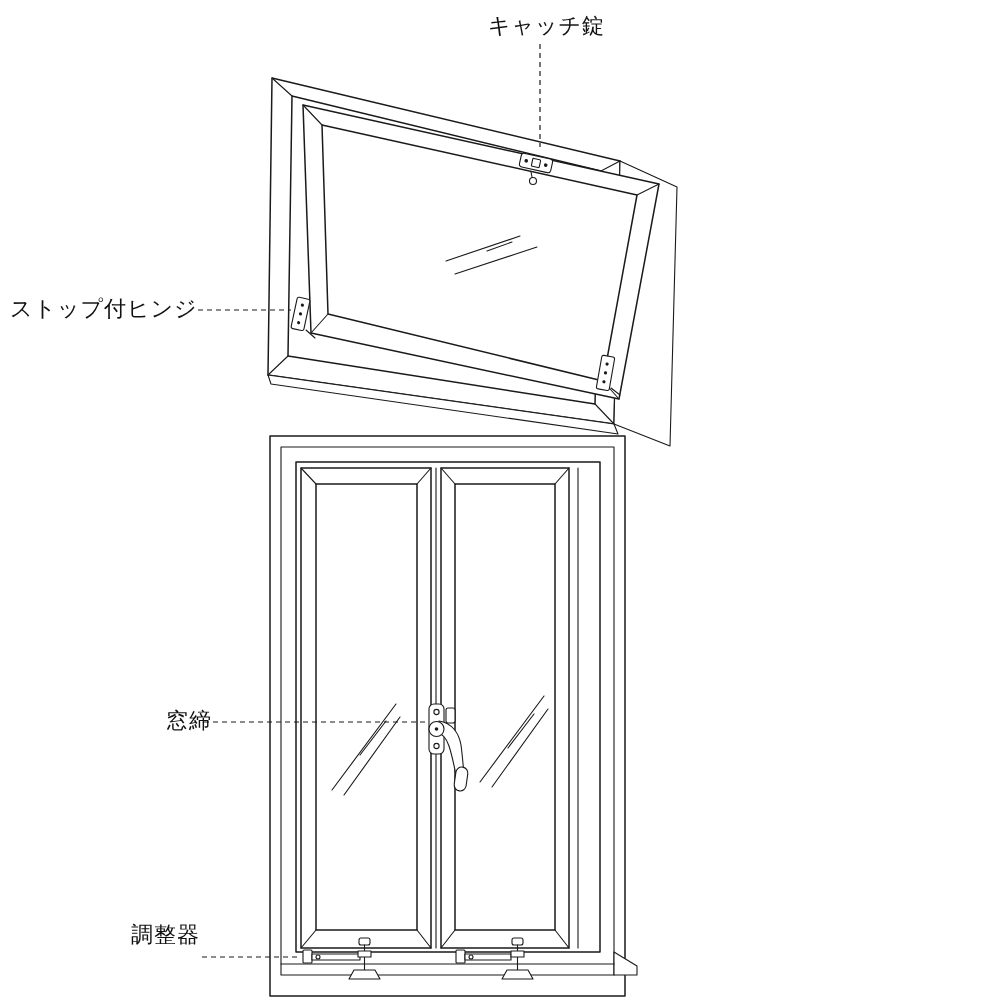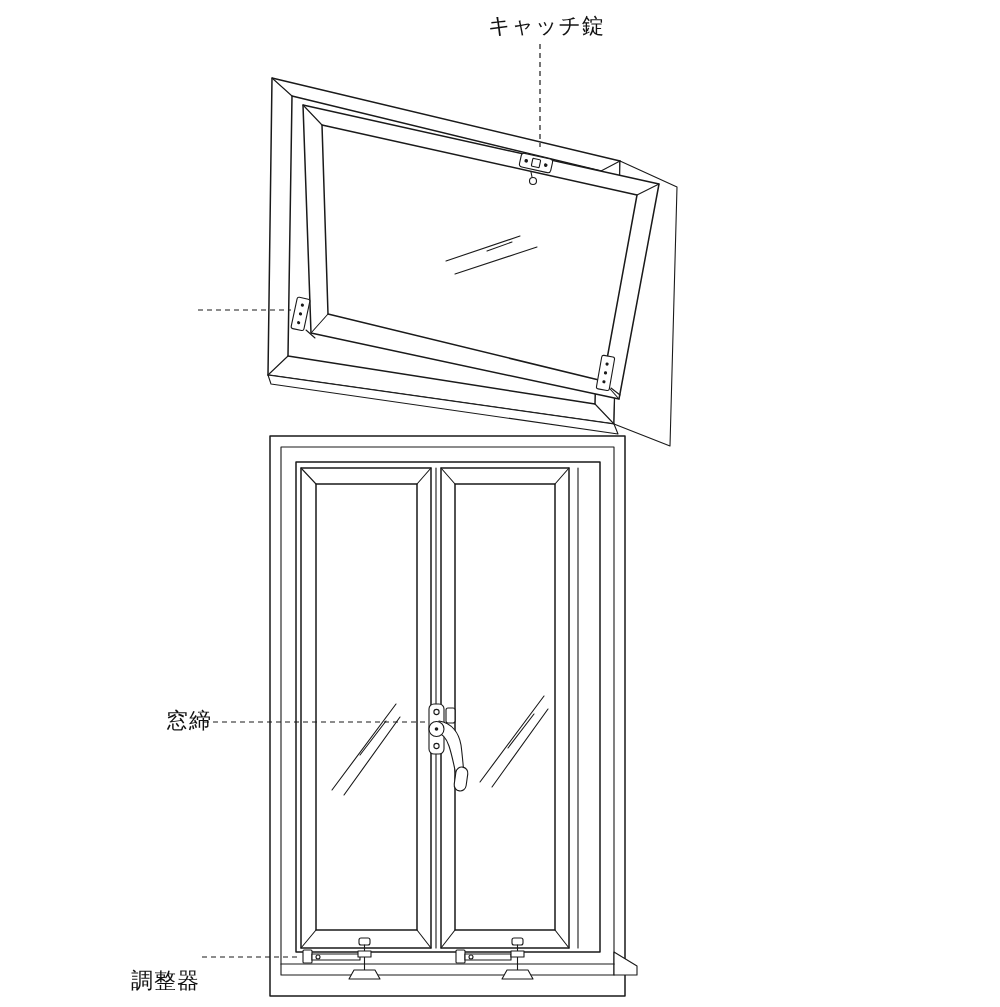--- a/index.html
+++ b/index.html
@@ -169,18 +169,19 @@
     <g>
       <line class="dash" x1="540" y1="44" x2="540" y2="147"></line>
       <line class="dash" x1="198" y1="310" x2="291" y2="310"></line>
       <line class="dash" x1="204" y1="722" x2="426" y2="722"></line>
       <line class="dash" x1="202" y1="957" x2="301" y2="957"></line>
     </g>
   </svg>
 
   <div class="label" style="left:488px;top:13px">キャッチ錠</div>
 
+  <div class="label" style="left:10px;top:296px">ストップ付ヒンジ</div>
 
   <div class="label" style="left:166px;top:708px">窓締</div>
 
-  <div class="label" style="left:131px;top:968px">調整器</div>
+  <div class="label" style="left:131px;top:922px">調整器</div>
 
 </div>
 
 </body></html>

